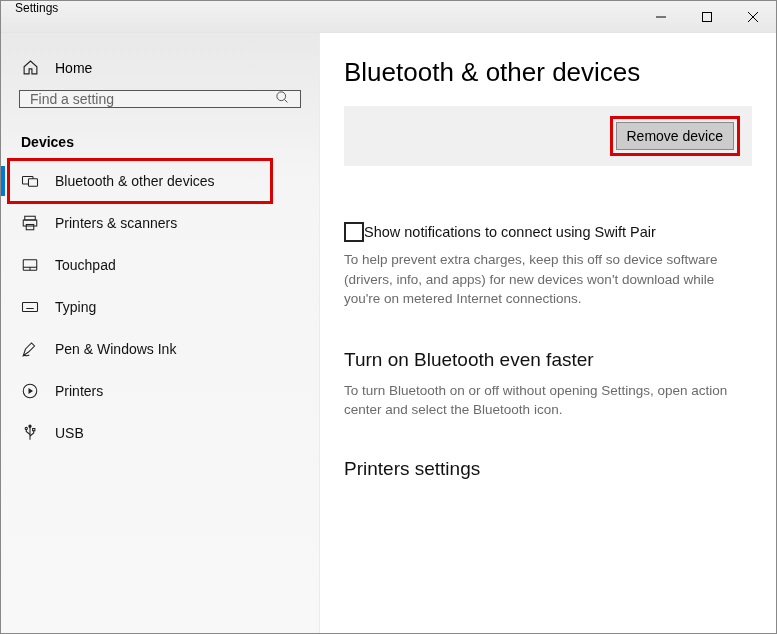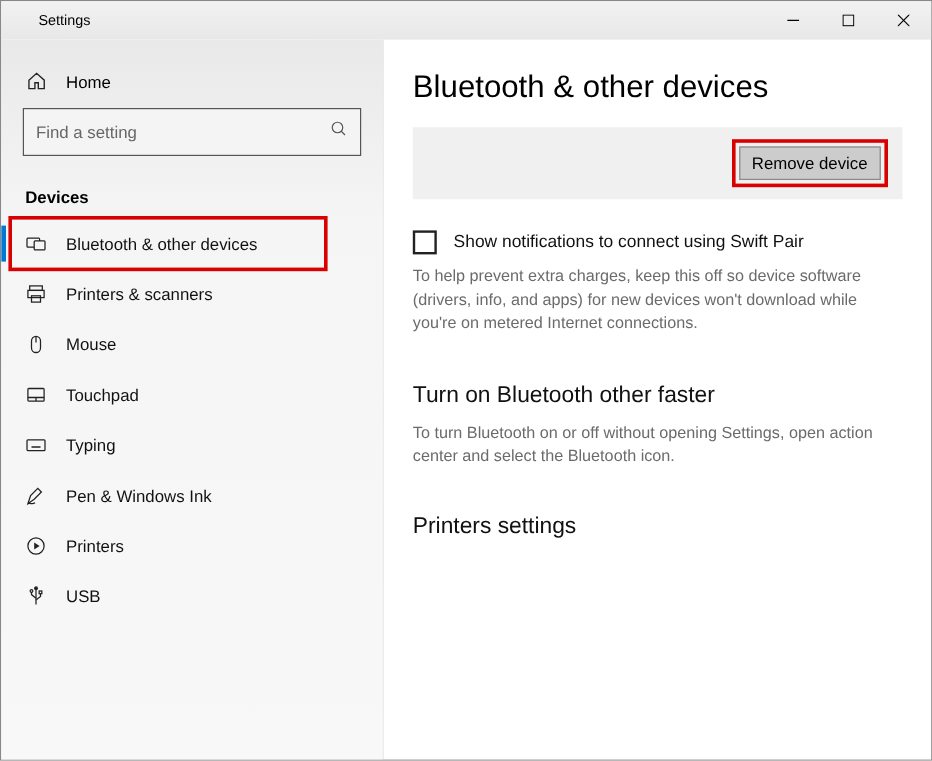--- a/index.html
+++ b/index.html
@@ -1,44 +1,44 @@
 <!DOCTYPE html>
 <html><head>
 <meta charset="utf-8">
 <style>
 * { margin: 0; padding: 0; box-sizing: border-box; font-family: "Segoe UI", -apple-system, sans-serif; }
 body { width: 777px; height: 634px; background: #fff; overflow: hidden; }
 .window { display: flex; flex-direction: column; height: 100%; border: 1px solid #888; }
-.titlebar { height: 32px; display: flex; align-items: center; background: linear-gradient(to bottom, #f2f2f2, #e8e8e8); border-bottom: 1px solid rgba(0,0,0,0.05); padding-left: 17px; }
+.titlebar { height: 32px; display: flex; align-items: flex-start; background: linear-gradient(to bottom, #f2f2f2, #e8e8e8); border-bottom: 1px solid rgba(0,0,0,0.05); }
 .titlebar-title { font-size: 12px; padding-left: 14px; color: #000; flex: 1; }
 .window-controls { display: flex; }
 .win-btn { width: 46px; height: 32px; display: flex; align-items: center; justify-content: center; cursor: pointer; }
 .win-btn svg { width: 10px; height: 10px; }
 .body { display: flex; flex: 1; overflow: hidden; justify-content: space-between; }
 .sidebar { width: 318px; background: linear-gradient(to bottom, #e9e9e9 0%, #f5f5f5 25%, #f8f8f8 100%); padding: 20px 0 0 0; display: flex; flex-direction: column; }
 .home-row { display: flex; align-items: center; padding: 6px 20px 14px 20px; gap: 16px; cursor: pointer; }
 .home-row .icon { width: 18px; display:flex; align-items:center; justify-content:center; }
 .home-row span.label { font-size: 14px; color: #000; }
 .search-wrap { padding: 0 18px 20px 18px; }
-.search { display: flex; align-items: center; border: 1px solid #555; background: #f4f4f4; height: 40px; padding: 0 10px; }
+.search { display: flex; align-items: center; border: 1px solid #555; background: #f4f4f4; height: 18px; padding: 0 10px; }
 .search input { flex: 1; border: none; background: transparent; outline: none; font-size: 14px; color: #555; }
 .search input::placeholder { color: #666; }
 .section-header { padding: 6px 20px 10px 20px; font-weight: 600; font-size: 14px; color: #000; }
 .nav-item { display: flex; align-items: center; gap: 16px; padding: 12px 20px 12px 20px; cursor: pointer; position: relative; }
 .nav-item .icon { width: 18px; display:flex; align-items:center; justify-content:center; color:#222; }
 .nav-item .label { font-size: 14px; color: #111; }
 .nav-item.selected { }
 .nav-item.selected::before { content: ""; position: absolute; left: 0; top: 6px; bottom: 6px; width: 4px; background: #0078d4; }
 .highlight-box { position: absolute; left: 6px; right: 46px; top: -2px; bottom: -2px; border: 3px solid #d80000; pointer-events: none; }
 .main { flex: 1; padding: 24px 24px 0 24px; overflow-y: auto; position: relative; border-left: 1px solid rgba(0,0,0,0.08); }
 .page-title { font-size: 26px; font-weight: 400; color: #000; margin-bottom: 18px; }
-.banner { background: #f0f0f0; height: 60px; display: flex; align-items: center; justify-content: flex-end; padding-right: 12px; margin-bottom: 26px; position: relative; }
+.banner { background: #f0f0f0; height: 60px; display: flex; align-items: center; justify-content: flex-end; padding-right: 12px; margin-bottom: 56px; position: relative; }
 .remove-box { border: 3px solid #d80000; padding: 3px; }
 .remove-btn { background: #ccc; border: 1px solid #888; padding: 5px 10px; font-size: 14px; cursor: pointer; color: #000; }
-.opt-row { display: flex; align-items: center; gap: 14px; margin-bottom: 8px; }
+.opt-row { display: flex; align-items: center; gap: 0; margin-bottom: 8px; }
 .checkbox { width: 20px; height: 20px; border: 2px solid #222; flex-shrink: 0; cursor: pointer; }
 .opt-label { font-size: 14.5px; color: #111; }
 .opt-desc { font-size: 13.5px; color: #6b6b6b; line-height: 1.45; margin-bottom: 40px; padding-right: 8px; }
 .subheading { font-size: 19px; font-weight: 500; color: #111; margin-bottom: 10px; }
 .sub-desc { font-size: 13.5px; color: #6b6b6b; line-height: 1.45; margin-bottom: 38px; }
 </style>
 </head>
 <body>
 
 <div class="window">
@@ -102,29 +102,20 @@
         <span class="icon">
           <svg width="18" height="18" viewBox="0 0 24 24" fill="none" stroke="#222" stroke-width="1.4">
               <rect x="5" y="3" width="14" height="5"></rect>
               <rect x="3" y="8" width="18" height="8"></rect>
               <rect x="7" y="14" width="10" height="7"></rect>
             </svg>
         </span>
         <span class="label">Printers &amp; scanners</span>
       </div>
 
-      <div class="nav-item">
-        <span class="icon">
-          <svg width="18" height="18" viewBox="0 0 24 24" fill="none" stroke="#222" stroke-width="1.4">
-              <rect x="7" y="3" width="10" height="18" rx="5"></rect>
-              <line x1="12" y1="3" x2="12" y2="10"></line>
-            </svg>
-        </span>
-        <span class="label">Mouse</span>
-      </div>
 
       <div class="nav-item">
         <span class="icon">
           <svg width="18" height="18" viewBox="0 0 24 24" fill="none" stroke="#222" stroke-width="1.4">
               <rect x="3" y="5" width="18" height="14" rx="1"></rect>
               <line x1="3" y1="15" x2="21" y2="15"></line>
               <line x1="12" y1="15" x2="12" y2="19"></line>
             </svg>
         </span>
         <span class="label">Touchpad</span>
@@ -188,19 +179,19 @@
         </div>
       </div>
 
       <div class="opt-row">
         <div class="checkbox"></div>
         <div class="opt-label">Show notifications to connect using Swift Pair</div>
       </div>
 
       <div class="opt-desc">To help prevent extra charges, keep this off so device software (drivers, info, and apps) for new devices won't download while you're on metered Internet connections.</div>
 
-      <div class="subheading">Turn on Bluetooth other faster</div>
+      <div class="subheading">Turn on Bluetooth even faster</div>
       <div class="sub-desc">To turn Bluetooth on or off without opening Settings, open action center and select the Bluetooth icon.</div>
 
       <div class="subheading">Printers settings</div>
     </div>
   </div>
 </div>
 
 </body></html>

